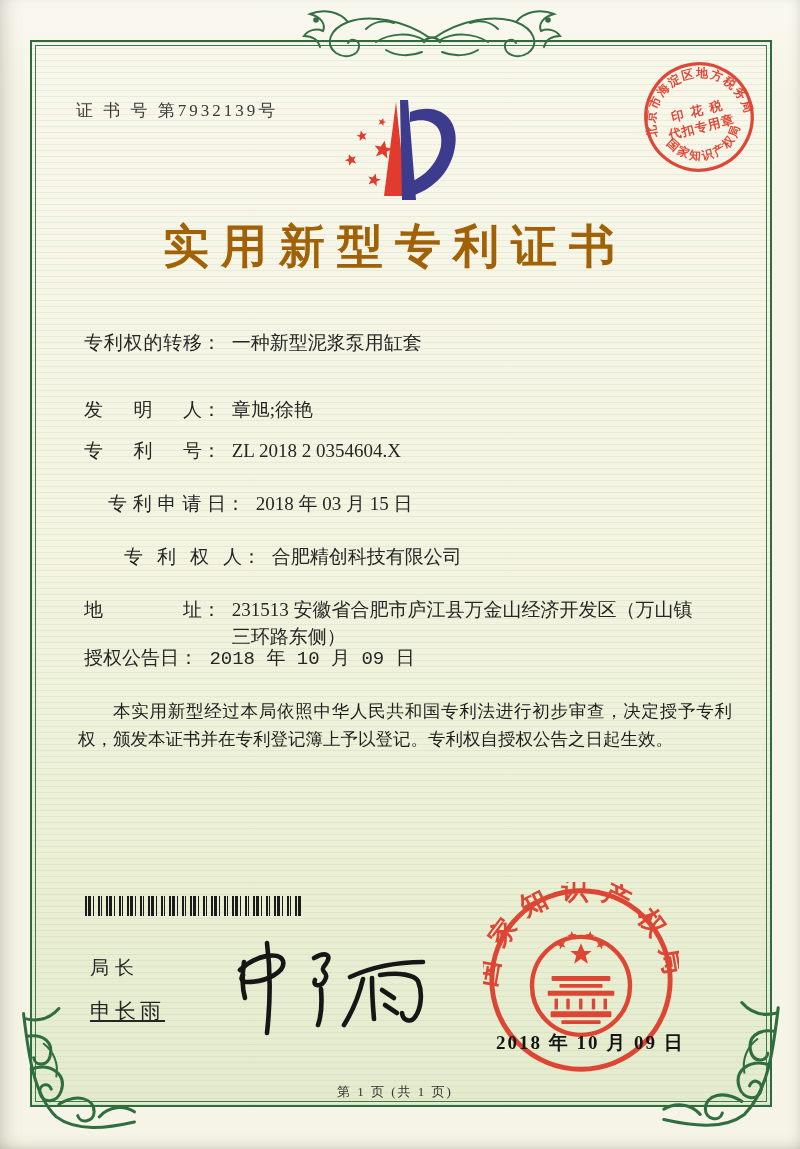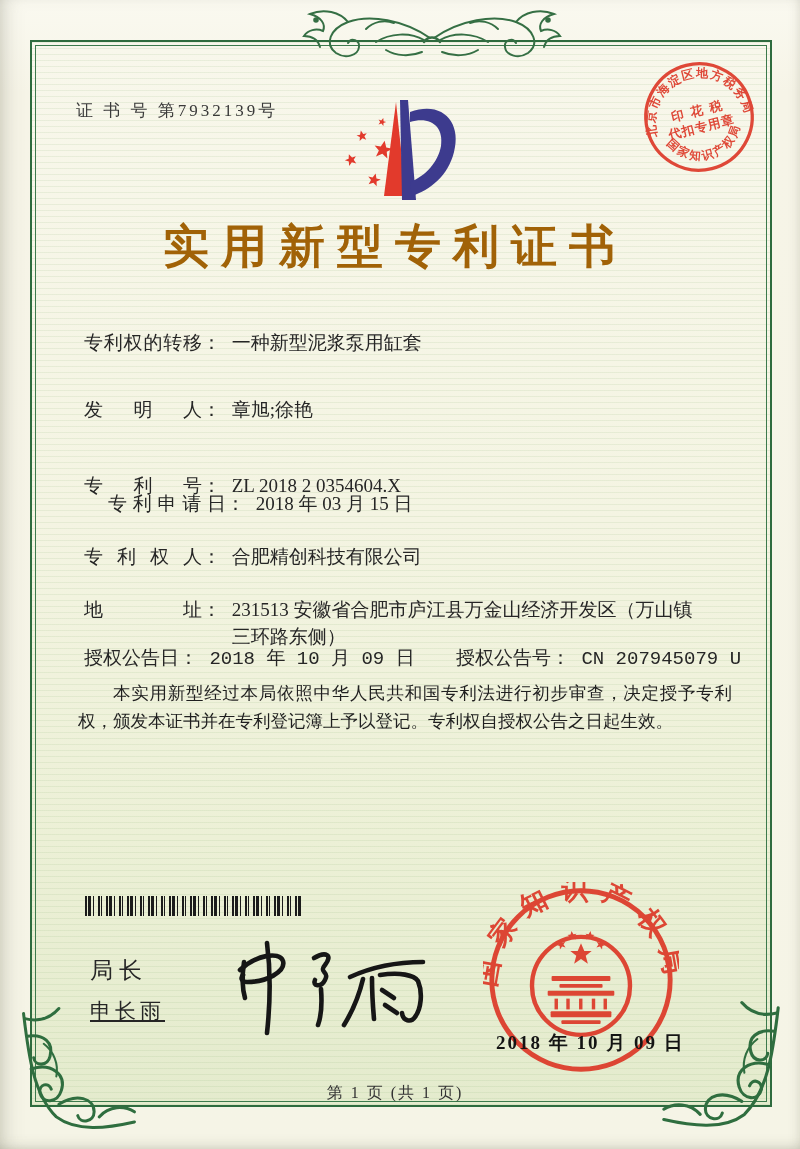--- a/index.html
+++ b/index.html
@@ -30,43 +30,43 @@
   .logo{position:absolute;left:336px;top:96px;width:132px;height:114px;}
   .title{
     position:absolute;left:0;right:10px;top:216px;text-align:center;
     font-size:46px;font-weight:bold;letter-spacing:12px;color:#a16207;
   }
   .fields{position:absolute;left:84px;top:327px;width:650px;font-size:19px;}
   .field-row{position:absolute;left:0;white-space:nowrap;}
   .field-row .lbl{display:inline-block;width:118px;text-align:justify;text-align-last:justify;vertical-align:top;}
   .field-row .colon{display:inline-block;vertical-align:top;}
   .field-row .val{display:inline-block;margin-left:6px;vertical-align:top;white-space:normal;width:470px;line-height:1.42;}
-  .row-0{top:3px;} .row-1{top:70px;} .row-2{top:111px;margin-top:35px;} .row-3{top:164px;margin-left:24px;} .row-4{top:217px;} .row-5{top:270px;font-family:Liberation Serif, serif;}
+  .row-0{top:3px;} .row-1{top:70px;} .row-2{top:111px;} .row-3{top:164px;margin-left:24px;} .row-4{top:217px;margin-left:40px;} .row-5{top:270px;font-family:Liberation Serif, serif;}
   .grant-row{position:absolute;left:84px;top:645px;width:656px;font-size:19px;white-space:nowrap;font-family:Liberation Mono, monospace;}
   .grant-right{position:absolute;left:372px;top:0;}
   .paragraphs{position:absolute;left:78px;top:680px;width:654px;font-size:17.5px;line-height:1.58;color:#1f1f1f;}
-  .paragraphs p{margin:0 0 3px 0;text-indent:2em;text-align:justify;}
+  .paragraphs p{margin:18px 0 3px 0;text-indent:2em;text-align:justify;}
   
   .barcode{
     position:absolute;left:85px;top:896px;width:218px;height:20px;
     background:repeating-linear-gradient(90deg,
       #1b1b1b 0 2px, transparent 2px 3px,
       #1b1b1b 3px 6px, transparent 6px 8px,
       #1b1b1b 8px 9px, transparent 9px 13px,
       #1b1b1b 13px 15px, transparent 15px 16px,
       #1b1b1b 16px 17px, transparent 17px 21px);
   }
-  .director-title{position:absolute;left:90px;top:955px;font-size:23px;letter-spacing:6px;}
+  .director-title{position:absolute;left:90px;top:955px;font-size:19px;letter-spacing:6px;}
   .director-name{position:absolute;left:90px;top:997px;font-size:21px;letter-spacing:4px;text-decoration:underline;}
   .signature{position:absolute;left:222px;top:932px;width:215px;height:105px;}
   
   .seal-top{position:absolute;left:641px;top:59px;width:116px;height:116px;transform:rotate(-14deg);opacity:.92;}
   .seal-bottom{position:absolute;left:483px;top:882px;width:196px;height:196px;opacity:.93;}
   .seal-date{position:absolute;left:496px;top:1030px;font-size:19px;font-weight:bold;letter-spacing:2px;color:#141414;z-index:5;}
-  .footer{position:absolute;left:0;right:10px;top:1083px;text-align:center;font-size:16px;letter-spacing:2px;color:#333;}
+  .footer{position:absolute;left:0;right:10px;top:1083px;text-align:center;font-size:13px;letter-spacing:2px;color:#333;}
   .seal-text{fill:#dd3a29;font-family:"Liberation Serif","DejaVu Serif",serif;font-weight:bold;}
 </style>
 </head>
 <body>
 
 <div class="scan">
 
   <div class="frame"></div>
 
   <svg class="ornament" style="left:258px;top:2px;width:348px;height:64px;" viewBox="0 0 348 64">
@@ -167,24 +167,20 @@
     </div>
     <div class="field-row row-5">
       <span class="lbl">地址</span><span class="colon">：</span>
       <span class="val">231513 安徽省合肥市庐江县万金山经济开发区（万山镇三环路东侧）</span>
     </div>
   </div>
 
   <div class="grant-row">
     <span>授权公告日</span><span>：</span>
     <span>2018 年 10 月 09 日</span>
-    <span class="grant-right">
-      <span>授权公告号</span><span>：</span>
-      <span>CN 207945079 U</span>
-    </span>
   </div>
 
   <div class="paragraphs">
     <p>本实用新型经过本局依照中华人民共和国专利法进行初步审查，决定授予专利权，颁发本证书并在专利登记簿上予以登记。专利权自授权公告之日起生效。</p>
   </div>
 
   <div class="barcode"></div>
 
   <div class="director-title">局长</div>
   <div class="director-name">申长雨</div>

